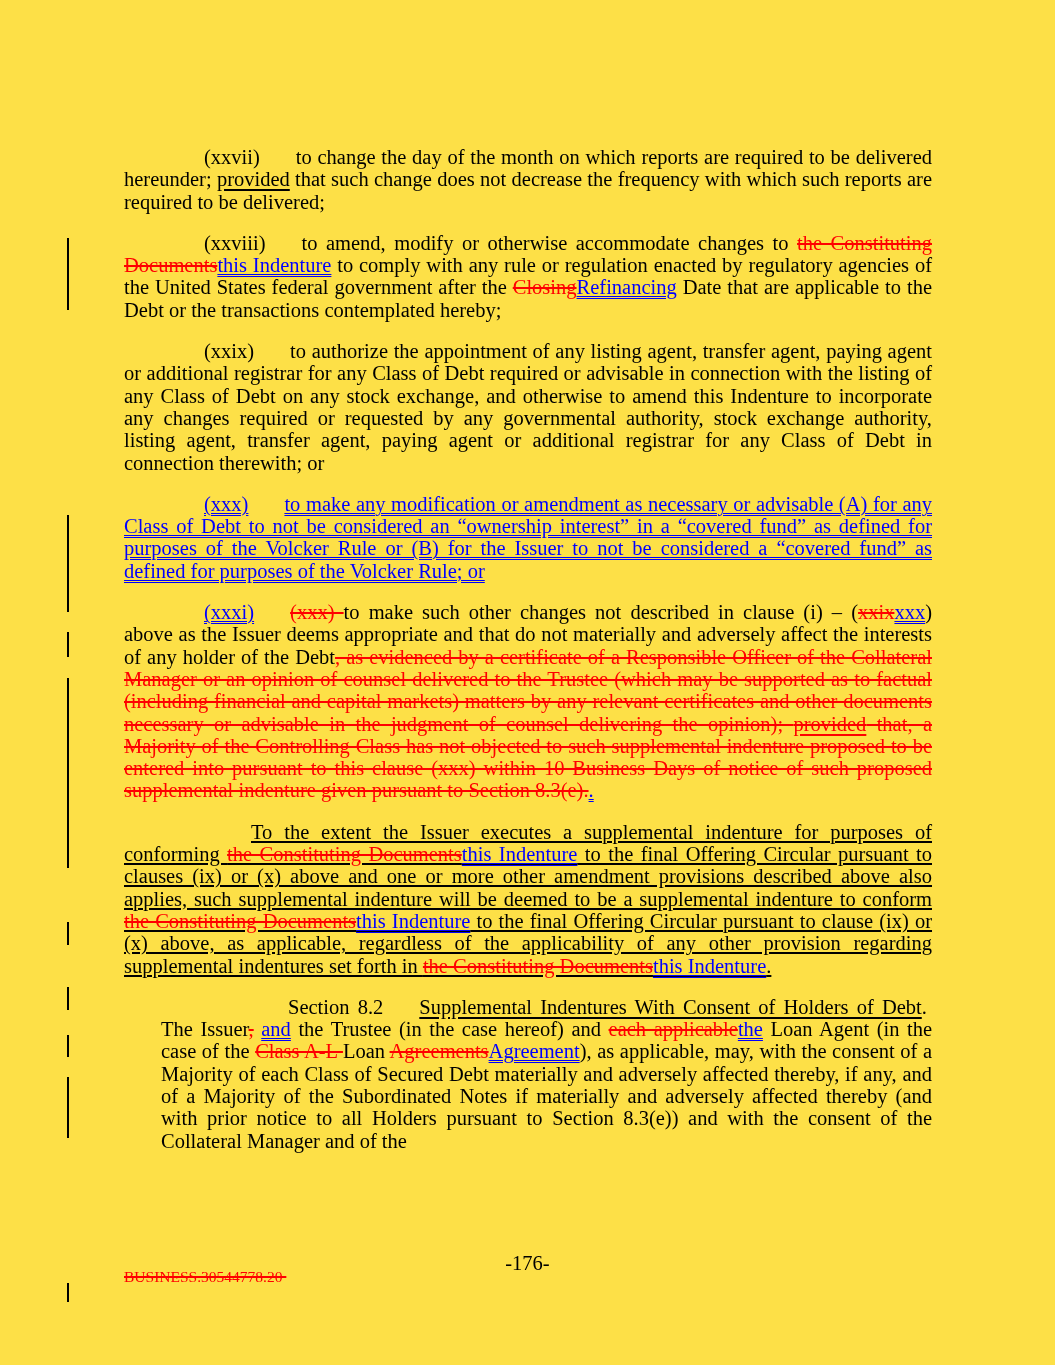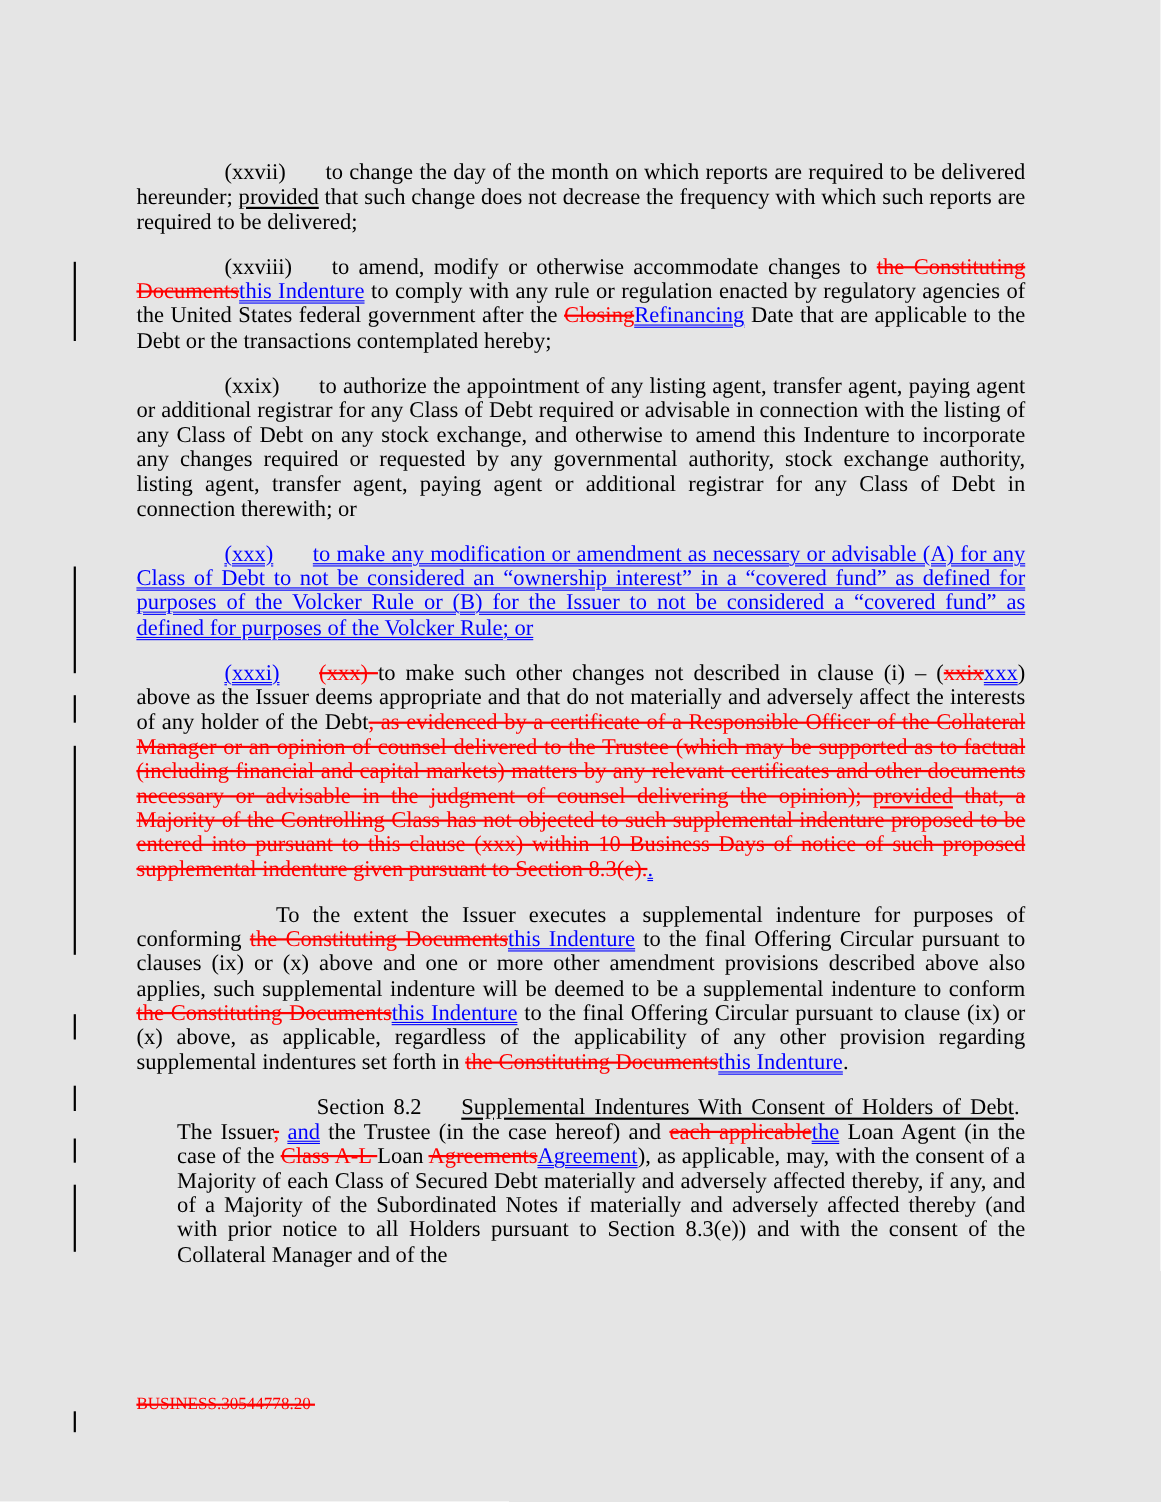--- a/index.html
+++ b/index.html
@@ -12,21 +12,21 @@
   }
   :root {
     --del-color: #ff0000;
     --ins-color: #0000ff;
     --body-color: #000000;
   }
   .page {
     position: relative;
     width: 1055px;
     height: 1365px;
-    background: #e5e5e5;
+    background: #fde047;
     font-family: "Liberation Serif", serif;
     color: var(--body-color);
   }
   .doc-body {
     position: absolute;
     left: 124px;
     top: 146px;
     width: 808px;
     font-size: 20.5px;
     line-height: 22.3px;
@@ -34,21 +34,21 @@
   }
   .doc-body p {
     margin: 0 0 19px 0;
     padding: 0;
   }
   .doc-body p.clause { text-indent: 80px; }
   .doc-body p.body-indent { text-indent: 127px; }
   
   .doc-body p:nth-child(4) { margin-top: 12px; }
   .doc-body p:nth-child(5) { margin-top: 8px; font-family: Liberation Serif, serif; }
-  .doc-body p:nth-child(6) { margin-top: 8px; }
+  .doc-body p:nth-child(6) { margin-top: 8px; text-decoration: underline; }
   .doc-body p:nth-child(7) { margin-top: 12px; margin-left: 37px; }
 
   .seg { color: var(--body-color); }
   .seg-u {
     color: var(--body-color);
     text-decoration: underline;
     text-decoration-thickness: 1.5px;
     text-underline-offset: 3px;
   }
   .seg-del {
@@ -113,14 +113,15 @@
     </div>
   <div class="doc-body">
       <p class="clause"><span class="seg">(xxvii)</span><span class="tab"></span><span class="seg">to change the day of the month on which reports are required to be delivered hereunder; </span><span class="seg-u">provided</span><span class="seg"> that such change does not decrease the frequency with which such reports are required to be delivered;</span></p>
       <p class="clause"><span class="seg">(xxviii)</span><span class="tab"></span><span class="seg">to amend, modify or otherwise accommodate changes to </span><span class="seg-del">the Constituting Documents</span><span class="seg-ins">this Indenture</span><span class="seg"> to comply with any rule or regulation enacted by regulatory agencies of the United States federal government after the </span><span class="seg-del">Closing</span><span class="seg-ins">Refinancing</span><span class="seg"> Date that are applicable to the Debt or the transactions contemplated hereby;</span></p>
       <p class="clause"><span class="seg">(xxix)</span><span class="tab"></span><span class="seg">to authorize the appointment of any listing agent, transfer agent, paying agent or additional registrar for any Class of Debt required or advisable in connection with the listing of any Class of Debt on any stock exchange, and otherwise to amend this Indenture to incorporate any changes required or requested by any governmental authority, stock exchange authority, listing agent, transfer agent, paying agent or additional registrar for any Class of Debt in connection therewith; or</span></p>
       <p class="clause"><span class="seg-ins">(xxx)</span><span class="tab"></span><span class="seg-ins">to make any modification or amendment as necessary or advisable (A) for any Class of Debt to not be considered an “ownership interest” in a “covered fund” as defined for purposes of the Volcker Rule or (B) for the Issuer to not be considered a “covered fund” as defined for purposes of the Volcker Rule; or</span></p>
       <p class="clause"><span class="seg-ins">(xxxi)</span><span class="tab"></span><span class="seg-del">(xxx) </span><span class="seg">to make such other changes not described in clause (i) – (</span><span class="seg-del">xxix</span><span class="seg-ins">xxx</span><span class="seg">) above as the Issuer deems appropriate and that do not materially and adversely affect the interests of any holder of the Debt</span><span class="seg-del">, as evidenced by a certificate of a Responsible Officer of the Collateral Manager or an opinion of counsel delivered to the Trustee (which may be supported as to factual (including financial and capital markets) matters by any relevant certificates and other documents necessary or advisable in the judgment of counsel delivering the opinion); </span><span class="seg-del-u">provided</span><span class="seg-del"> that, a Majority of the Controlling Class has not objected to such supplemental indenture proposed to be entered into pursuant to this clause (xxx) within 10 Business Days of notice of such proposed supplemental indenture given pursuant to Section 8.3(e).</span><span class="seg-ins">.</span></p>
       <p class="body-indent"><span class="seg">To the extent the Issuer executes a supplemental indenture for purposes of conforming </span><span class="seg-del">the Constituting Documents</span><span class="seg-ins">this Indenture</span><span class="seg"> to the final Offering Circular pursuant to clauses (ix) or (x) above and one or more other amendment provisions described above also applies, such supplemental indenture will be deemed to be a supplemental indenture to conform </span><span class="seg-del">the Constituting Documents</span><span class="seg-ins">this Indenture</span><span class="seg"> to the final Offering Circular pursuant to clause (ix) or (x) above, as applicable, regardless of the applicability of any other provision regarding supplemental indentures set forth in </span><span class="seg-del">the Constituting Documents</span><span class="seg-ins">this Indenture</span><span class="seg">.</span></p>
       <p class="body-indent"><span class="seg">Section 8.2</span><span class="tab"></span><span class="seg-u">Supplemental Indentures With Consent of Holders of Debt</span><span class="seg">.&nbsp; The Issuer</span><span class="seg-del">,</span><span class="seg"> </span><span class="seg-ins">and</span><span class="seg"> the Trustee (in the case hereof) and </span><span class="seg-del">each applicable</span><span class="seg-ins">the</span><span class="seg"> Loan Agent (in the case of the </span><span class="seg-del">Class A-L </span><span class="seg">Loan </span><span class="seg-del">Agreements</span><span class="seg-ins">Agreement</span><span class="seg">), as applicable, may, with the consent of a Majority of each Class of Secured Debt materially and adversely affected thereby, if any, and of a Majority of the Subordinated Notes if materially and adversely affected thereby (and with prior notice to all Holders pursuant to Section 8.3(e)) and with the consent of the Collateral Manager and of the</span></p>
     </div>
+  <div class="page-number">-176-</div>
   <div class="doc-id">BUSINESS.30544778.20&nbsp;</div>
 </div>
 
 </body></html>

